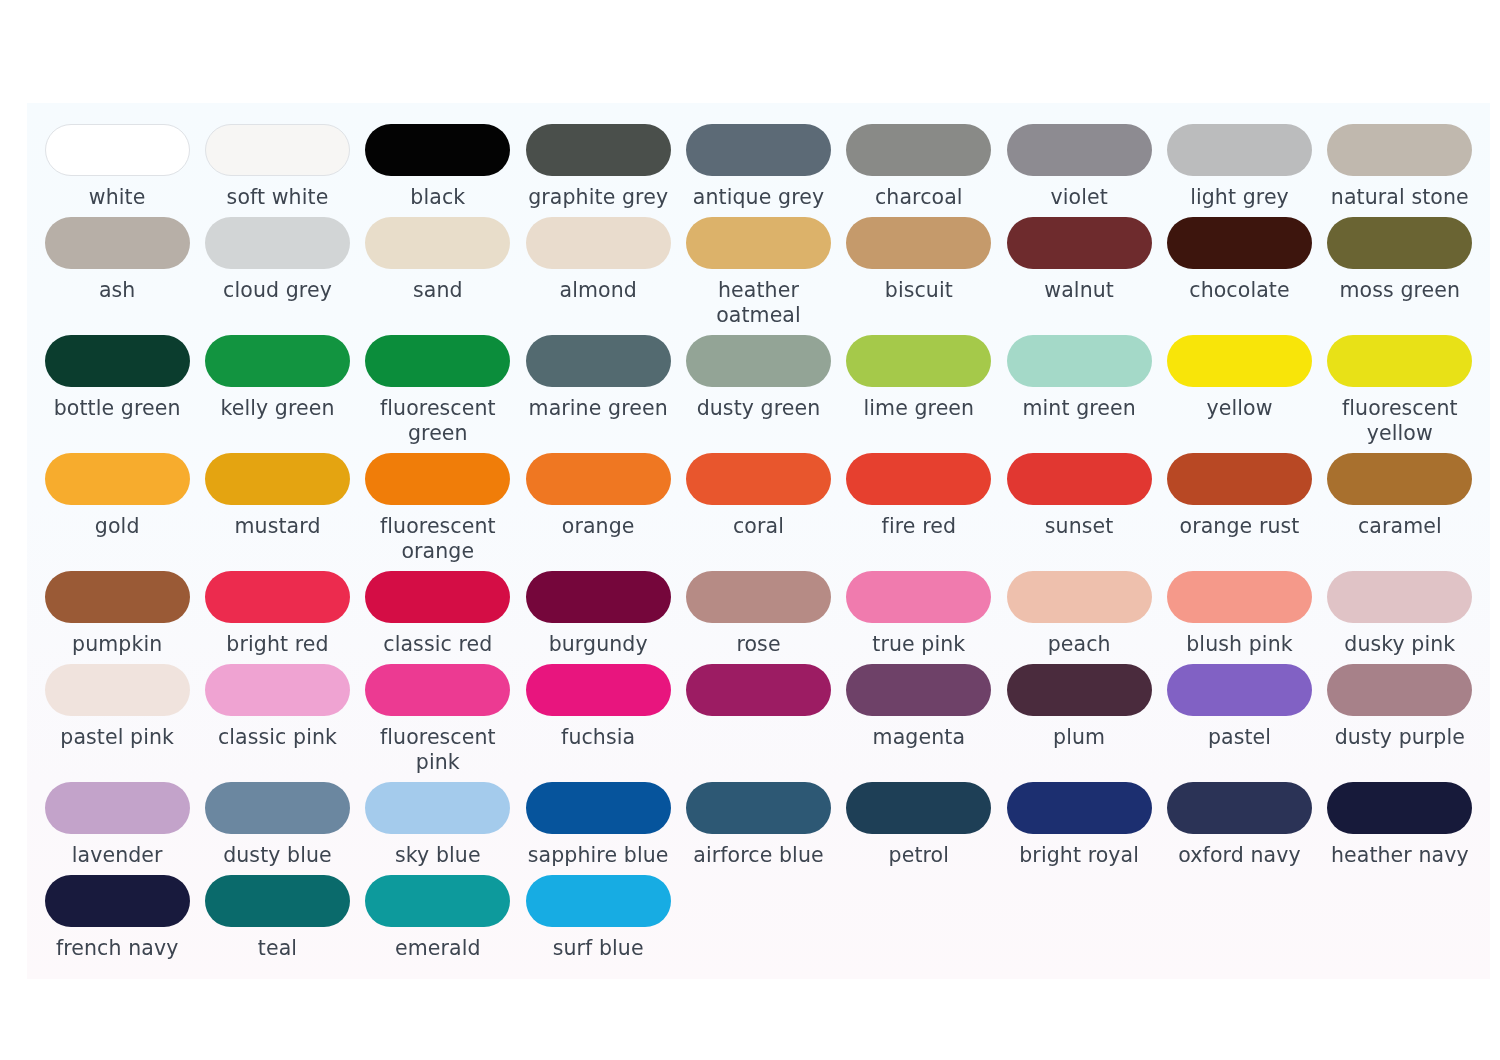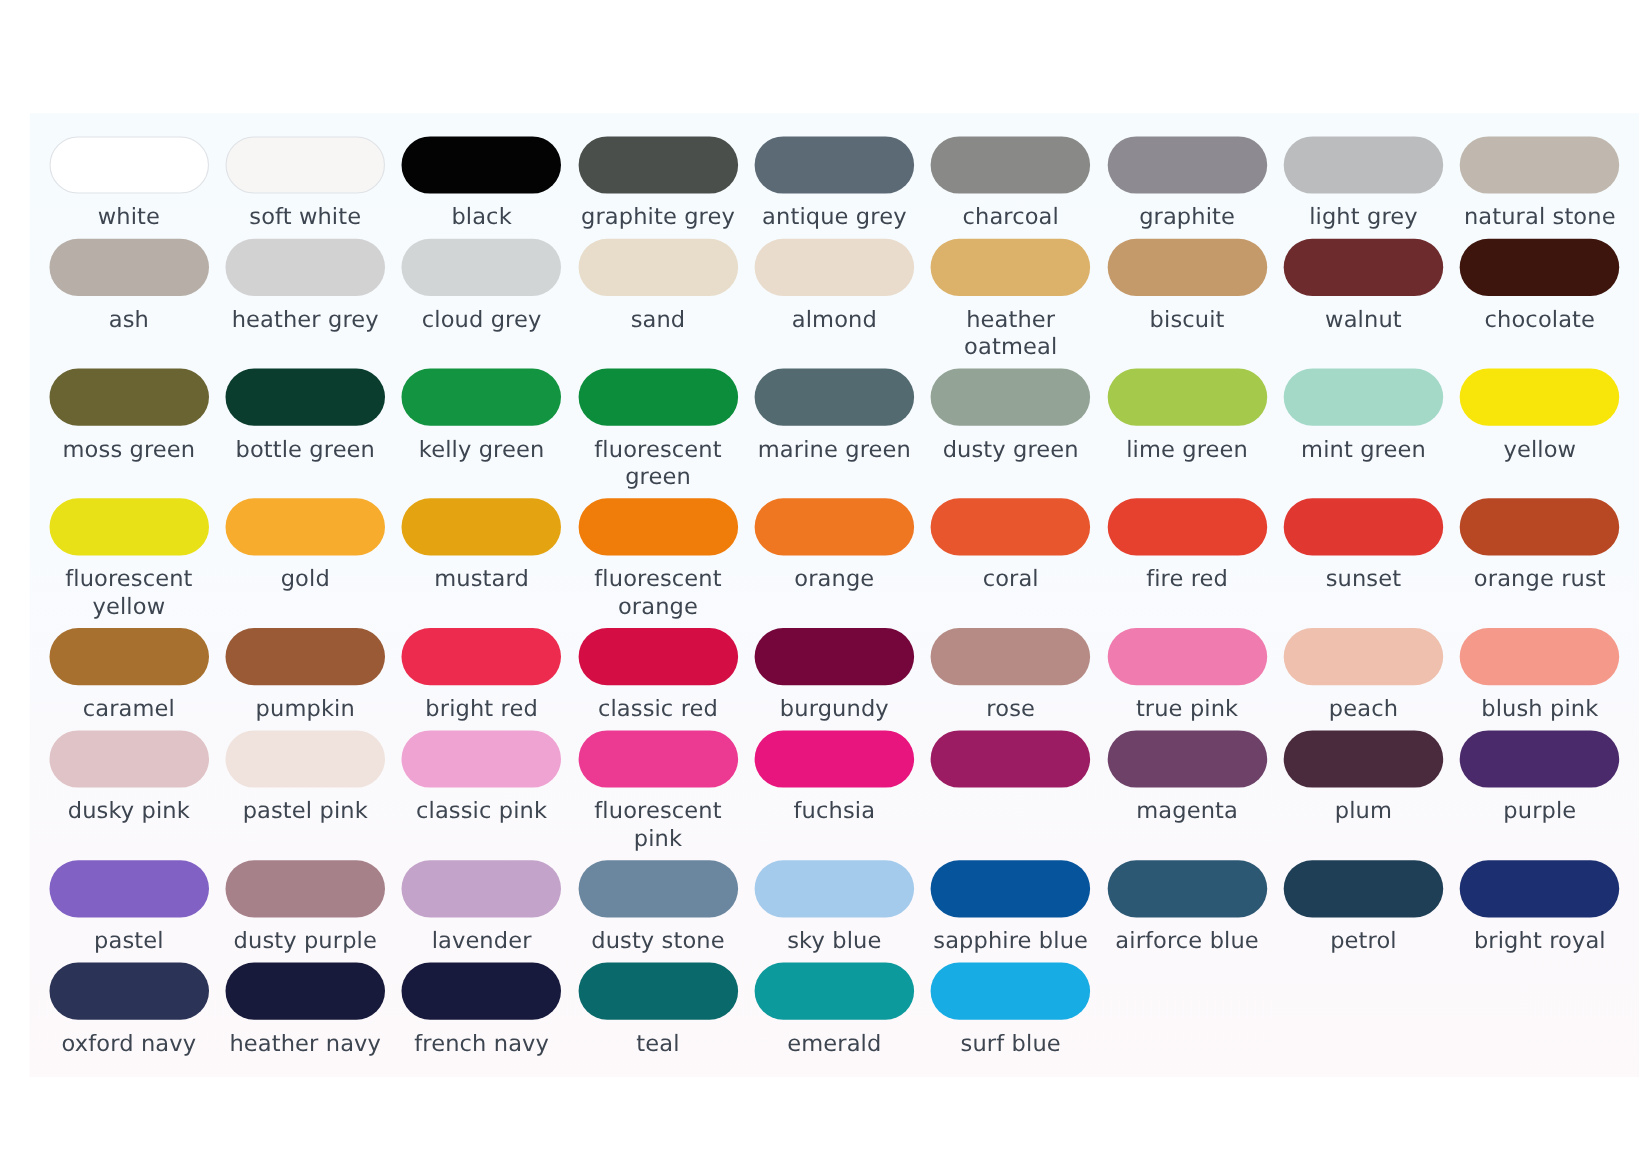--- a/index.html
+++ b/index.html
@@ -87,39 +87,35 @@
       <div class="swatch-cell">
         <div class="swatch-chip" style="background: rgb(92, 106, 118);"></div>
         <div class="swatch-label">antique grey</div>
       </div>
       <div class="swatch-cell">
         <div class="swatch-chip" style="background: rgb(137, 138, 135);"></div>
         <div class="swatch-label">charcoal</div>
       </div>
       <div class="swatch-cell">
         <div class="swatch-chip" style="background: rgb(141, 139, 145);"></div>
-        <div class="swatch-label">graphite</div>
+        <div class="swatch-label">violet</div>
       </div>
       <div class="swatch-cell">
         <div class="swatch-chip" style="background: rgb(187, 188, 189);"></div>
         <div class="swatch-label">light grey</div>
       </div>
       <div class="swatch-cell">
         <div class="swatch-chip" style="background: rgb(192, 184, 174);"></div>
         <div class="swatch-label">natural stone</div>
       </div>
       <div class="swatch-cell">
         <div class="swatch-chip" style="background: rgb(183, 175, 167);"></div>
         <div class="swatch-label">ash</div>
       </div>
       <div class="swatch-cell">
-        <div class="swatch-chip" style="background: rgb(210, 210, 211);"></div>
-        <div class="swatch-label">heather grey</div>
-      </div>
-      <div class="swatch-cell">
         <div class="swatch-chip" style="background: rgb(210, 213, 214);"></div>
         <div class="swatch-label">cloud grey</div>
       </div>
       <div class="swatch-cell">
         <div class="swatch-chip" style="background: rgb(232, 221, 202);"></div>
         <div class="swatch-label">sand</div>
       </div>
       <div class="swatch-cell">
         <div class="swatch-chip" style="background: rgb(233, 220, 205);"></div>
         <div class="swatch-label">almond</div>
@@ -273,38 +269,34 @@
       </div>
       <div class="swatch-cell">
         <div class="swatch-chip" style="background: rgb(110, 65, 104);"></div>
         <div class="swatch-label">magenta</div>
       </div>
       <div class="swatch-cell">
         <div class="swatch-chip" style="background: rgb(74, 43, 61);"></div>
         <div class="swatch-label">plum</div>
       </div>
       <div class="swatch-cell">
-        <div class="swatch-chip" style="background: rgb(75, 42, 107);"></div>
-        <div class="swatch-label">purple</div>
-      </div>
-      <div class="swatch-cell">
         <div class="swatch-chip" style="background: rgb(129, 97, 196);"></div>
         <div class="swatch-label">pastel</div>
       </div>
       <div class="swatch-cell">
         <div class="swatch-chip" style="background: rgb(167, 129, 137);"></div>
         <div class="swatch-label">dusty purple</div>
       </div>
       <div class="swatch-cell">
         <div class="swatch-chip" style="background: rgb(195, 163, 202);"></div>
         <div class="swatch-label">lavender</div>
       </div>
       <div class="swatch-cell">
         <div class="swatch-chip" style="background: rgb(107, 135, 160);"></div>
-        <div class="swatch-label">dusty stone</div>
+        <div class="swatch-label">dusty blue</div>
       </div>
       <div class="swatch-cell">
         <div class="swatch-chip" style="background: rgb(164, 203, 236);"></div>
         <div class="swatch-label">sky blue</div>
       </div>
       <div class="swatch-cell">
         <div class="swatch-chip" style="background: rgb(6, 84, 156);"></div>
         <div class="swatch-label">sapphire blue</div>
       </div>
       <div class="swatch-cell">

